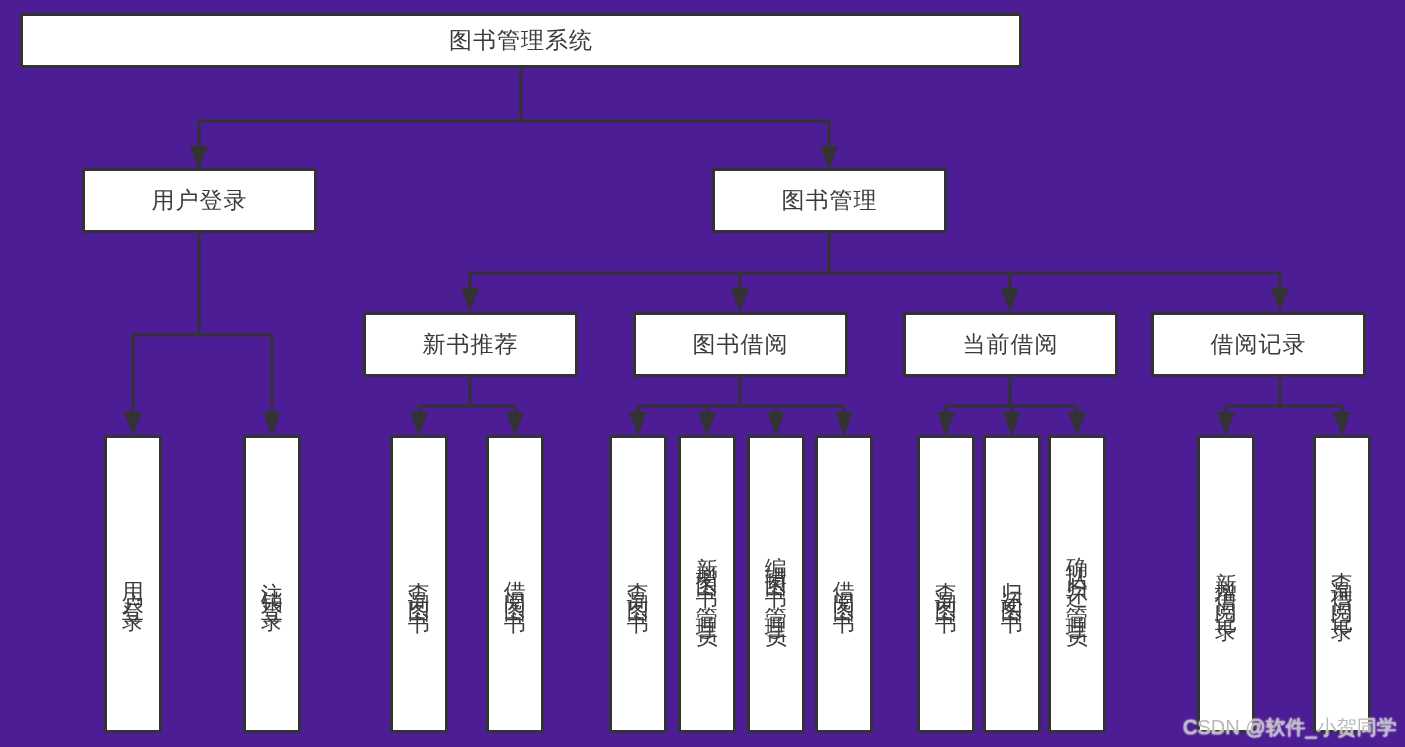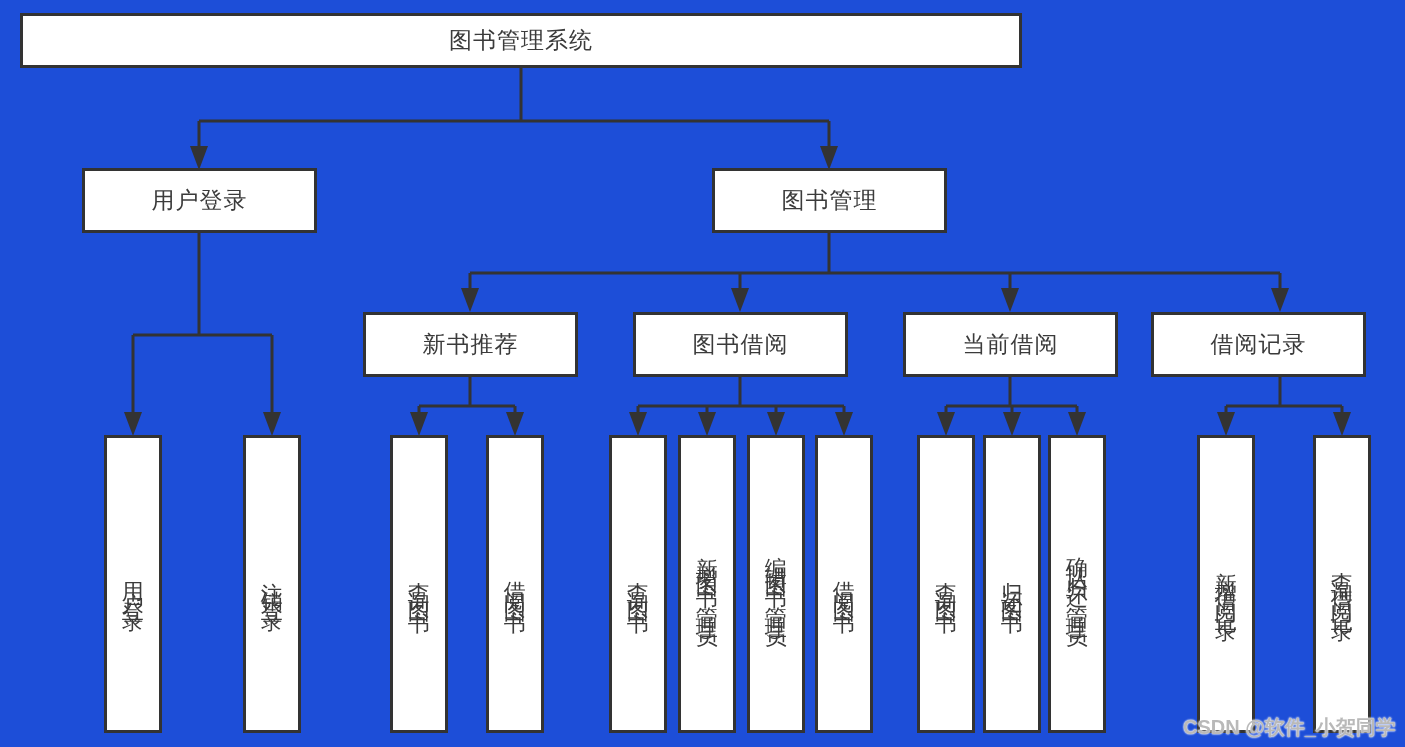--- a/index.html
+++ b/index.html
@@ -1,19 +1,19 @@
 <!DOCTYPE html>
 <html><head>
 <meta charset="utf-8">
 <style>
   html,body{margin:0;padding:0;background:#ffffff;}
   #canvas{
     position:relative;
     width:1405px;height:747px;
-    background:#1d4ed8;
+    background:#4c1d95;
     font-family:"Liberation Sans","DejaVu Sans",sans-serif;
     overflow:hidden;
   }
   .connectors{position:absolute;left:0;top:0;width:1405px;height:747px;}
   .node{
     position:absolute;
     box-sizing:border-box;
     background:#ffffff;
     border:3px solid #333333;
     color:#3b3b3b;
@@ -42,21 +42,20 @@
   .lf-8{left:917px;}  .lf-9{left:983px;}  .lf-10{left:1048px;}
   .lf-11{left:1197px;} .lf-12{left:1313px;}
   .watermark{
     position:absolute;
     left:1183px;top:714px;
     font-size:20px;
     color:#b9b9b9;
     text-shadow:0 0 2px #ffffff,0 0 2px #ffffff;
     white-space:nowrap;
     z-index:5;
-    font-weight:bold;
   }
 </style>
 </head>
 <body>
 
 <div id="canvas">
 
   <svg class="connectors" viewBox="0 0 1405 747" xmlns="http://www.w3.org/2000/svg">
 
     <path d="M521 68 V121 M199 121 H829 M199 121 V148 M829 121 V148" stroke="#333333" stroke-width="3" fill="none"></path>

